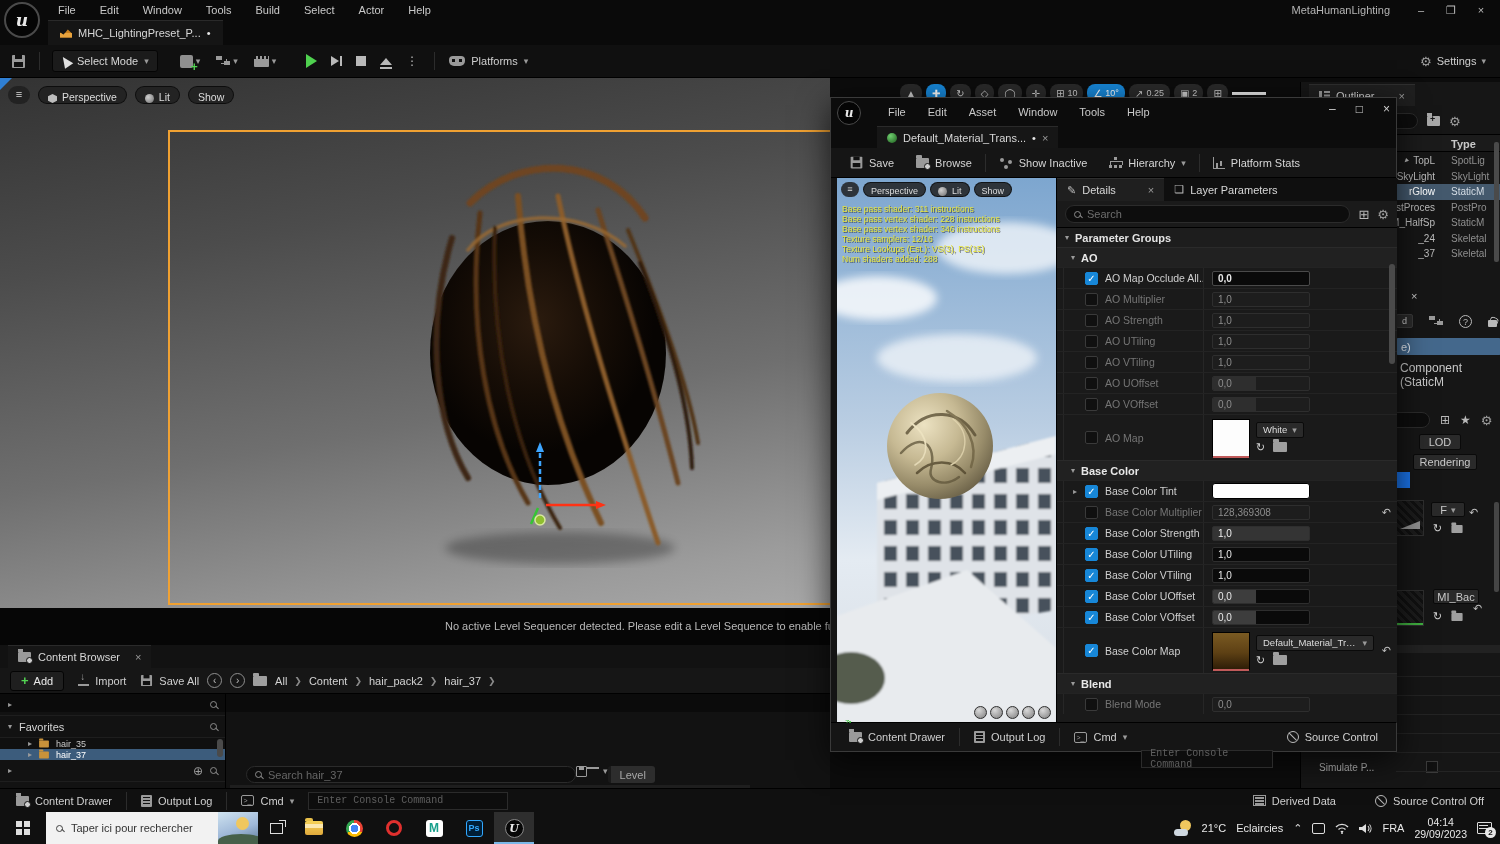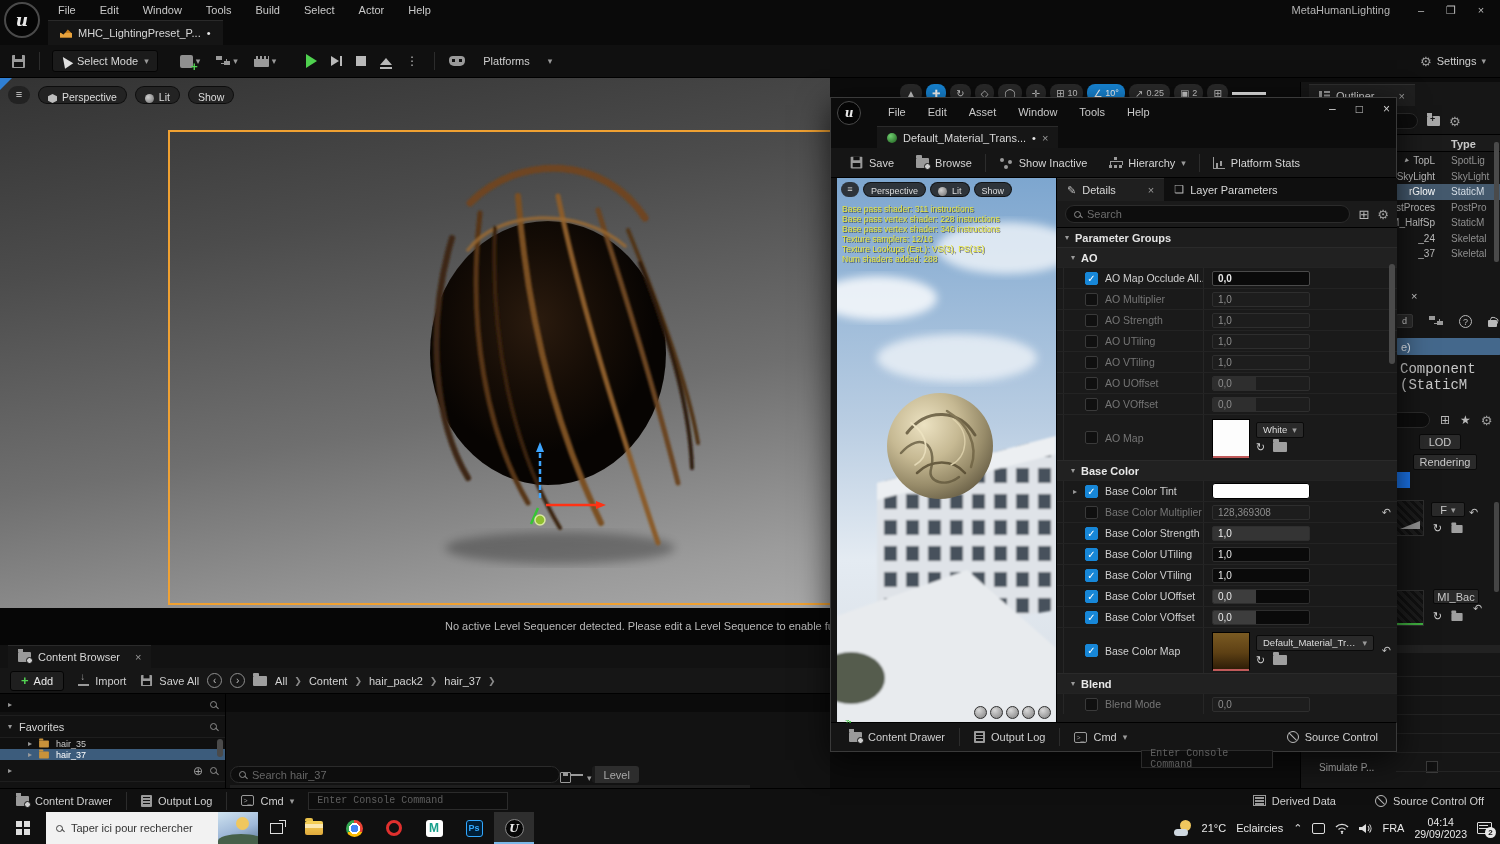--- a/index.html
+++ b/index.html
@@ -160,21 +160,21 @@
   .orow.sel .otype{color:#d5dde5;}
   .spotico{display:inline-block;transform:rotate(45deg);font-size:7px;color:#b5b5b5;}
   .rfoot{left:8px;top:186px;color:#c9c9c9;}
   .rclose{left:110px;top:208px;color:#c9c9c9;}
   .riconrow{left:95px;top:232px;display:flex;gap:16px;align-items:center;color:#c9c9c9;}
   .chipd{background:#2a2a2a;border:1px solid #3a3a3a;border-radius:2px;padding:1px 5px;font-size:9px;}
   .i-q{width:13px;height:13px;border:1.2px solid #b9b9b9;border-radius:50%;text-align:center;line-height:12px;font-size:9px;color:#b9b9b9;}
   .i-lock{width:9px;height:7px;background:#b9b9b9;border-radius:1px;position:relative;margin-top:5px;}
   .i-lock::before{content:"";position:absolute;left:1px;top:-5px;width:7px;height:5px;border:1.6px solid #b9b9b9;border-bottom:none;border-radius:4px 4px 0 0;transform:rotate(25deg);transform-origin:bottom left;}
   .rselbar{left:95px;top:256px;width:105px;height:17px;background:#44688c;border-radius:2px;color:#e8eef5;display:flex;align-items:center;padding:0 5px;}
-  .rcomp{left:99px;top:279px;color:#c9c9c9;font-size:14px;font-family:Liberation Mono, monospace;}
+  .rcomp{left:99px;top:279px;color:#c9c9c9;font-size:12px;}
   .rsearch2{left:95px;top:330px;display:flex;align-items:center;gap:10px;}
   .rsearch2 .end{width:34px;height:16px;background:#0d0d0d;border:1px solid #2b2b2b;border-radius:0 8px 8px 0;}
   .chip{background:#2a2a2a;border:1px solid #0a0a0a;border-radius:2px;color:#c9c9c9;display:inline-flex;align-items:center;justify-content:center;}
   .bluesq{left:95px;top:390px;width:14px;height:16px;background:#1a73e8;}
   .rthumb{width:28px;height:36px;background:#141414;border:1px solid #2e2e2e;position:relative;overflow:hidden;}
   .rthumb::before{content:"";position:absolute;inset:0;background:repeating-linear-gradient(45deg,#1c1c1c 0 3px,#101010 3px 6px);}
   .rthumb.grn::after{content:"";position:absolute;left:0;right:0;bottom:0;height:2px;background:#3fae3f;}
   .rthumb.wedge::after{content:"";position:absolute;left:3px;bottom:6px;width:20px;height:8px;background:#8f8f8f;clip-path:polygon(0 100%,100% 0,100% 100%);}
   .simrow{left:18px;top:679px;display:flex;align-items:center;gap:52px;color:#b5b5b5;font-size:10px;}
   .simbox{width:12px;height:12px;border:1px solid #3a3a3a;background:#101010;}
@@ -197,21 +197,21 @@
   .crumbs{display:flex;align-items:center;gap:7px;color:#d3d3d3;}
   .crumbs .sep{color:#8a8a8a;font-size:9px;}
   .cbleft{left:0;top:49px;width:226px;height:94px;border-right:1px solid #000;}
   .cbrow{height:22px;display:flex;align-items:center;gap:7px;padding:0 8px;border-bottom:1px solid #1e1e1e;color:#d5d5d5;}
   .treearea{position:relative;height:22px;background:#101010;overflow:hidden;}
   .trow{height:11px;display:flex;align-items:center;gap:5px;padding-left:28px;font-size:9px;color:#c9c9c9;}
   .trow .fold{transform:scale(.7);}
   .trow.sel{background:#3c5c7c;color:#fff;}
   .tscroll{position:absolute;right:2px;top:1px;width:6px;height:18px;background:#4a4a4a;border-radius:3px;}
   .cbmain{left:226px;top:49px;width:604px;height:94px;position:relative;overflow:hidden;}
-  .cbsearchrow{position:absolute;left:4px;top:5px;display:flex;align-items:flex-end;gap:0;width:590px;}
+  .cbsearchrow{position:absolute;left:20px;top:5px;display:flex;align-items:flex-start;gap:0;width:590px;}
   .cbsearch{width:330px;height:17px;background:#0d0d0d;border:1px solid #2b2b2b;border-radius:9px;display:flex;align-items:center;gap:6px;padding:0 8px;color:#666;}
   .i-savesm{width:11px;height:11px;border:1px solid #9a9a9a;border-radius:1px;position:relative;}
   .i-savesm::before{content:"";position:absolute;left:2px;top:0;width:5px;height:3px;background:#9a9a9a;}
   .i-filter{width:12px;height:10px;position:relative;}
   .i-filter::before{content:"";position:absolute;top:1px;left:0;width:12px;height:2px;background:#9a9a9a;box-shadow:2px 4px 0 -1px #9a9a9a,4px 8px 0 -2px #9a9a9a;}
   .levelchip{height:17px;background:#2d2d2d;border-radius:3px;color:#a8a8a8;display:flex;align-items:center;padding:0 9px;border-left:3px solid #1a1a1a;}
   .thumb-sel{position:absolute;left:199px;top:27px;width:58px;height:36px;background:#0b72d8;border-radius:4px;}
   .thumb-skel{position:absolute;left:264px;top:27px;width:60px;height:40px;background:#3a3a3a;border-radius:4px;color:#cfcfcf;font-size:9px;padding:4px 5px;}
   .cbstatus{position:absolute;left:6px;bottom:4px;color:#cfcfcf;font-size:11px;}
   .fragrow{position:absolute;left:4px;top:24px;width:520px;height:3px;background:#2a2a2a;opacity:.5;}
@@ -314,21 +314,21 @@
         </span>
     </div>
     <div class="row" style="margin-left:30px;gap:14px;">
       <span class="i-play"></span>
       <span class="i-step"></span>
       <span class="i-stop"></span>
       <span class="i-eject"></span>
       <span class="kebab">⋮</span>
     </div>
     <div class="vsep" style="margin-left:16px;"></div>
-    <div class="row" style="margin-left:14px;gap:18px;">
+    <div class="row" style="margin-left:14px;gap:6px;">
       <span class="i-pad"></span>
       <span>Platforms</span>
         <span class="chv">▾</span>
     </div>
     <div class="row" style="position:absolute;right:14px;gap:5px;">
       <span class="gear">⚙</span>
       <span>Settings</span>
         <span class="chv">▾</span>
     </div>
   </div>

